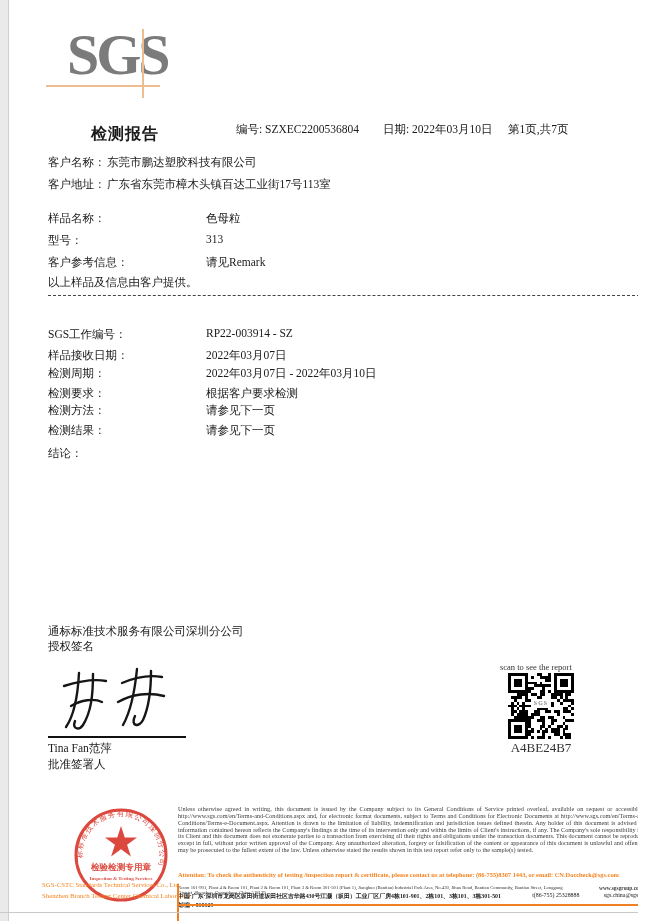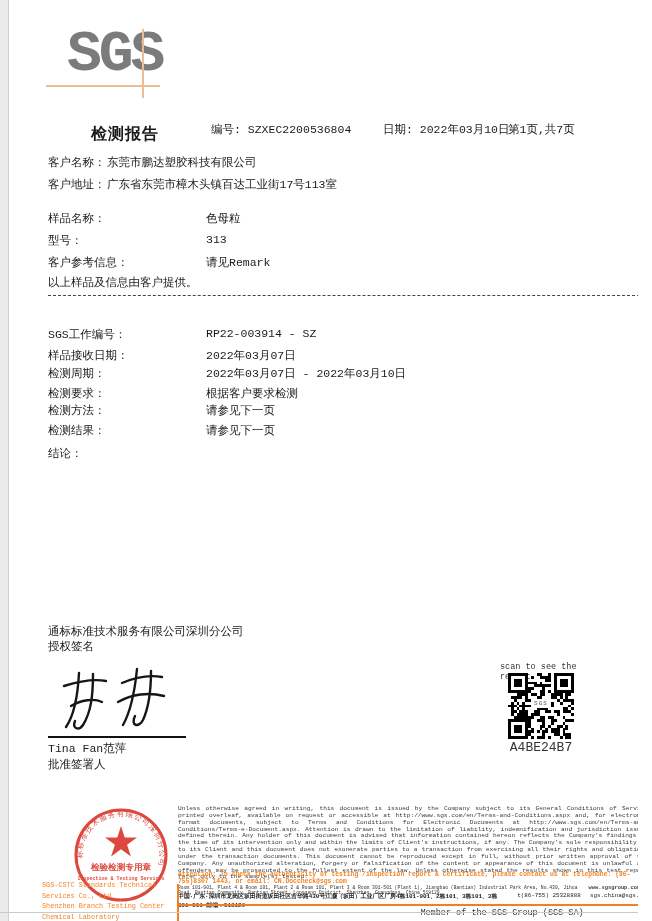--- a/index.html
+++ b/index.html
@@ -1,17 +1,17 @@
 <!DOCTYPE html>
 <html><head>
 <meta charset="utf-8">
 <style>
   html,body{margin:0;padding:0;background:#ffffff;}
   .page{position:relative;width:638px;height:921px;background:#fff;overflow:hidden;
-        font-family:Liberation Mono, monospace;color:#1a1a1a;}
+        font-family:Liberation Serif, serif;color:#1a1a1a;}
   .abs{position:absolute;}
   
   .edge-left{left:0;top:0;width:8px;height:921px;background:#eaeaea;border-right:1px solid #cfcfcf;}
   .edge-bottom{left:0;top:912px;width:652px;height:1px;background:#c9c9c9;}
   
   .logo{left:67px;top:26px;font-size:58px;font-weight:bold;color:#7b7b7b;letter-spacing:-3px;line-height:1;}
   .logo-hline{left:46px;top:85px;width:114px;height:2px;background:#edbd90;}
   .logo-vline{left:142px;top:29px;width:2px;height:69px;background:#edbd90;}
   .title{left:48px;top:124px;font-size:16px;font-weight:bold;letter-spacing:1px;margin-left:43px;}
   .meta{top:122px;font-size:11.5px;}
@@ -48,21 +48,21 @@
 
 <div class="page">
 
   <div class="abs edge-left"></div>
 
   <div class="abs logo">SGS</div>
   <div class="abs logo-hline"></div>
   <div class="abs logo-vline"></div>
 
   <div class="abs title">检测报告</div>
-  <div class="abs meta" style="left:211px;text-align:center;">编号: SZXEC2200536804</div>
+  <div class="abs meta" style="left:236px;text-align:center;">编号: SZXEC2200536804</div>
   <div class="abs meta" style="left:383px;">日期: 2022年03月10日</div>
   <div class="abs meta" style="left:508px;">第1页,共7页</div>
 
   <div class="row" style="top:155px;">
     <span class="lbl">客户名称：</span>
     <span class="va">东莞市鹏达塑胶科技有限公司</span>
   </div>
   <div class="row" style="top:177px;">
     <span class="lbl">客户地址：</span>
     <span class="va">广东省东莞市樟木头镇百达工业街17号113室</span>
@@ -358,16 +358,15 @@
     <span class="site">www.sgsgroup.com.cn</span>
   </div>
   <div class="abs addr-cn">
     <span style="width:330px;">中国·广东·深圳市龙岗区坂田街道坂田社区吉华路430号江灏（坂田）工业厂区厂房4栋101-901、2栋101、3栋101、3栋301-501  邮编：518129</span>
     <span class="ph">t(86-755) 25328888</span>
     <span class="em">sgs.china@sgs.com</span>
   </div>
 
   <div class="abs foot-vline"></div>
   <div class="abs foot-hline"></div>
-  <div class="abs member">Member of the SGS Group (SGS SA)</div>
 
   <div class="abs edge-bottom"></div>
 </div>
 
 </body></html>

